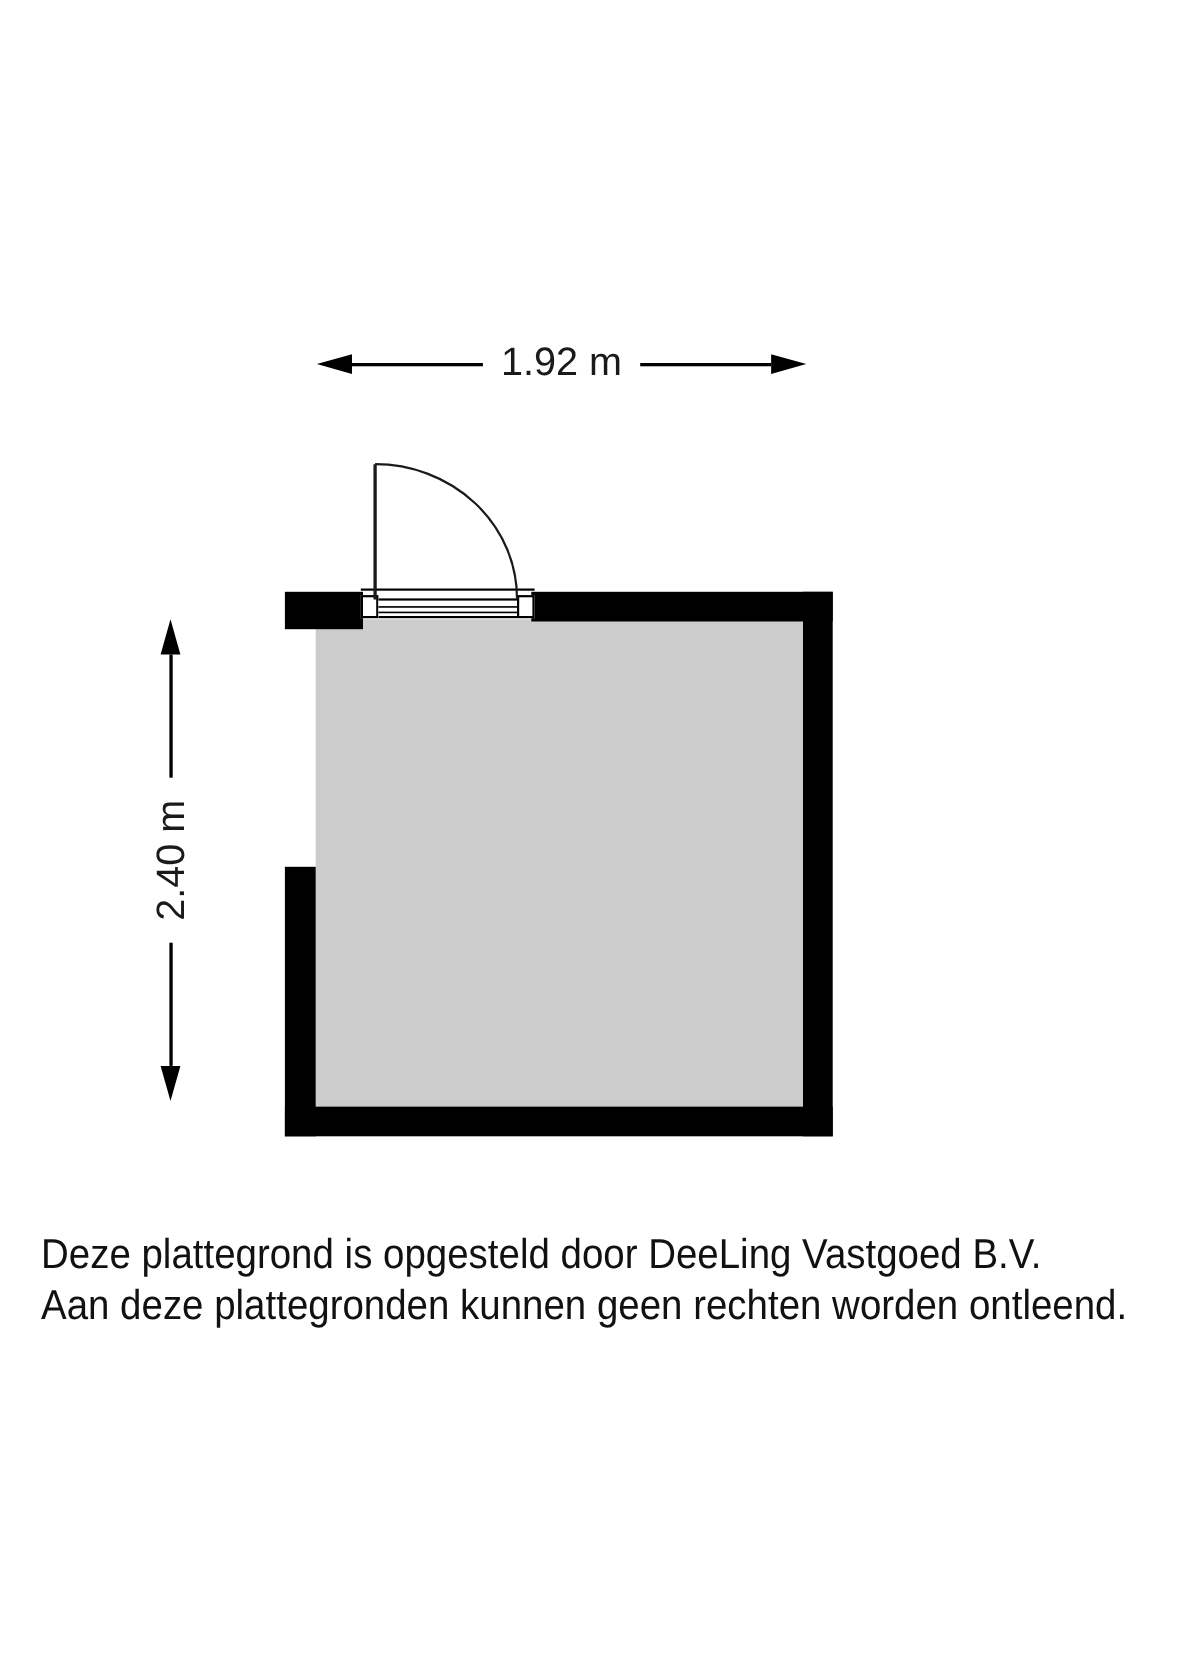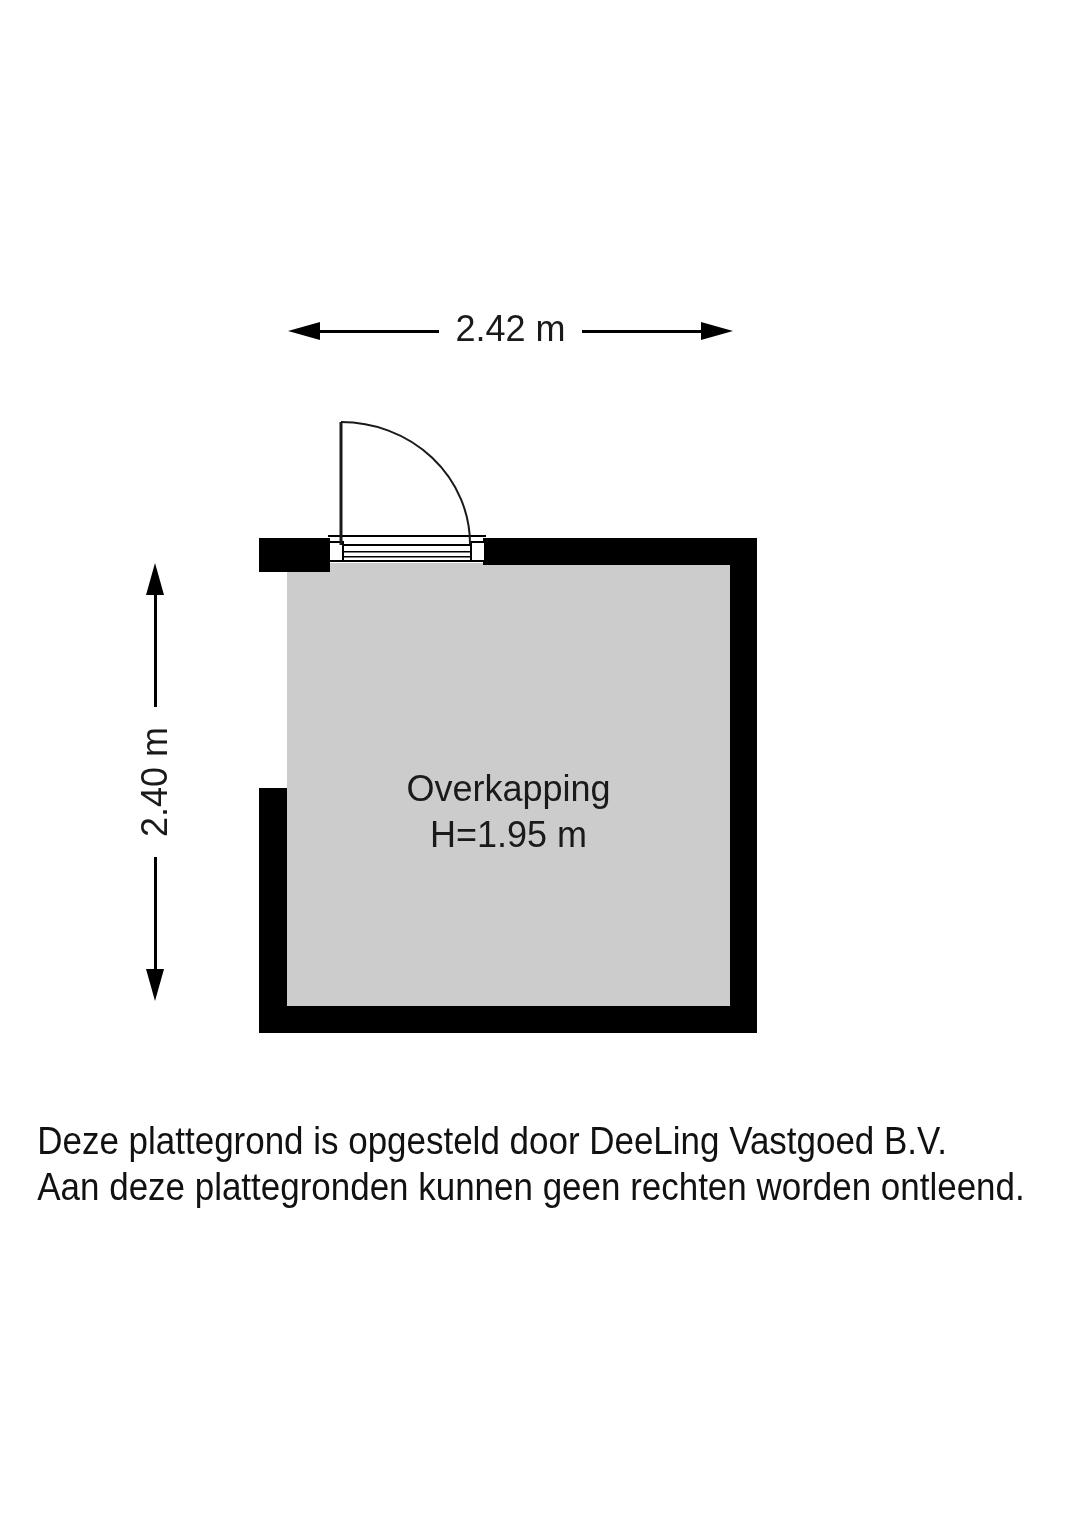--- a/index.html
+++ b/index.html
@@ -147,21 +147,21 @@
   }
 </style>
 </head>
 <body>
 
 <div id="canvas">
 
   <div class="dim-h">
     <div class="arrow-left"></div>
     <div class="dim-line-h"></div>
-    <div class="dim-label-h">2.42 m</div>
+    <div class="dim-label-h">1.92 m</div>
     <div class="dim-line-h"></div>
     <div class="arrow-right"></div>
   </div>
 
   <div class="dim-v">
     <div class="arrow-up"></div>
     <div class="dim-line-v"></div>
     <div class="dim-label-v-wrap">
       <span>2.40 m</span>
     </div>
@@ -179,23 +179,19 @@
 
   <div class="door-outer-line"></div>
   <div class="door-jamb left"></div>
   <div class="door-jamb right"></div>
   <div class="door-sill"></div>
   <svg class="door-swing-svg" width="160" height="150" viewBox="0 0 160 150">
     <path d="M 11 7 L 11 130" stroke="#1a1a1a" stroke-width="3" fill="none"></path>
     <path d="M 11 7 A 129 122 0 0 1 140 129" stroke="#1a1a1a" stroke-width="2" fill="none"></path>
   </svg>
 
-  <div class="room-label">
-    <div>Overkapping</div>
-    <div>H=1.95 m</div>
-  </div>
 
   <div class="footer">
     <div>Deze plattegrond is opgesteld door DeeLing Vastgoed B.V.</div>
     <div>Aan deze plattegronden kunnen geen rechten worden ontleend.</div>
   </div>
 
 </div>
 
 </body></html>

